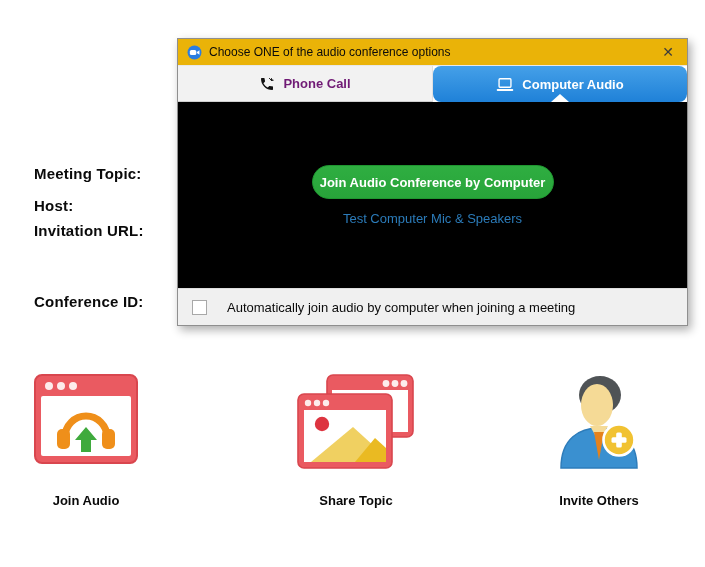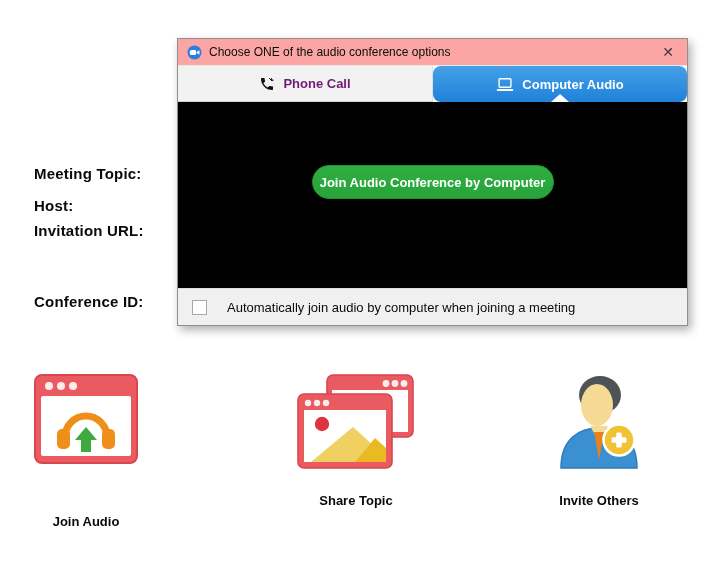--- a/index.html
+++ b/index.html
@@ -13,21 +13,21 @@
   .bg-label.l0 { top:165px; }
   .bg-label.l1 { top:197px; }
   .bg-label.l2 { top:222px; }
   .bg-label.l3 { top:293px; }
 
   
   .dialog { position:absolute; left:177px; top:38px; width:511px; height:288px;
             background:#fff; border:1px solid #8f8f8f;
             box-shadow:3px 4px 9px rgba(0,0,0,.32); }
   .titlebar { height:26px; display:flex; align-items:center; gap:7px;
-              padding:0 9px; background:#fca5a5; }
+              padding:0 9px; background:#eab308; }
   .titlebar .app-icon { width:15px; height:15px; flex:0 0 auto; }
   .title-text { flex:1; font-size:12px; color:#0b0b0b; white-space:nowrap;
                 overflow:hidden; }
   .close-btn { width:20px; height:20px; display:flex; align-items:center;
                justify-content:center; font-size:14px; color:#3c3c3c;
                cursor:pointer; line-height:1; }
 
   .tabs { display:flex; height:37px; border-top:1px solid #e8e8e8; }
   .tab { flex:1; display:flex; align-items:center; justify-content:center;
          gap:8px; font-size:13px; font-weight:bold; cursor:pointer; }
@@ -52,21 +52,21 @@
   .check-bar { position:absolute; left:0; right:0; bottom:0; height:37px;
                background:#f0f0f0; border-top:1px solid #dedede;
                display:flex; align-items:center; padding:0 14px; gap:20px; }
   .checkbox { width:15px; height:15px; background:#fff;
               border:1px solid #a8a8a8; flex:0 0 auto; cursor:pointer; }
   .check-label { font-size:13px; color:#0b0b0b; }
 
   
   .action { position:absolute; top:374px; width:122px; display:flex;
             flex-direction:column; align-items:center; cursor:pointer; }
-  .action.a0 { left:25px;gap:21px; }
+  .action.a0 { left:25px; }
   .action.a1 { left:295px; }
   .action.a2 { left:538px; }
   .action .icon-box { height:94px; display:flex; align-items:flex-start;
                       justify-content:center; }
   .action-label { margin-top:25px; font-weight:bold; font-size:13px; color:#0a0a0a; }
 </style>
 </head>
 <body>
 
 <div class="stage">
@@ -101,20 +101,21 @@
           <rect x="3.4" y="1.6" width="13.2" height="9.4" rx="1" fill="none" stroke="#fff" stroke-width="1.5"></rect>
           <rect x="0.8" y="13" width="18.4" height="2.1" rx="1" fill="#fff"></rect>
         </svg>
         <span>Computer Audio</span>
         <span class="tab-notch"></span>
       </div>
     </div>
 
     <div class="dialog-content">
       <button class="join-btn">Join Audio Conference by Computer</button>
+      <div class="test-link">Test Computer Mic &amp; Speakers</div>
     </div>
 
     <div class="check-bar">
       <span class="checkbox"></span>
       <span class="check-label">Automatically join audio by computer when joining a meeting</span>
     </div>
   </div>
 
   <div class="action a0">
     <div class="icon-box">

